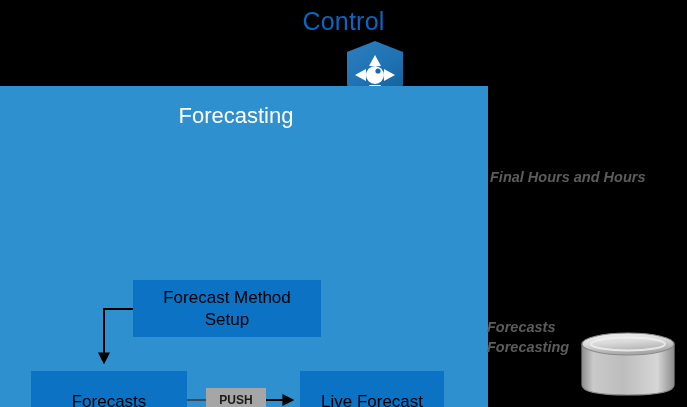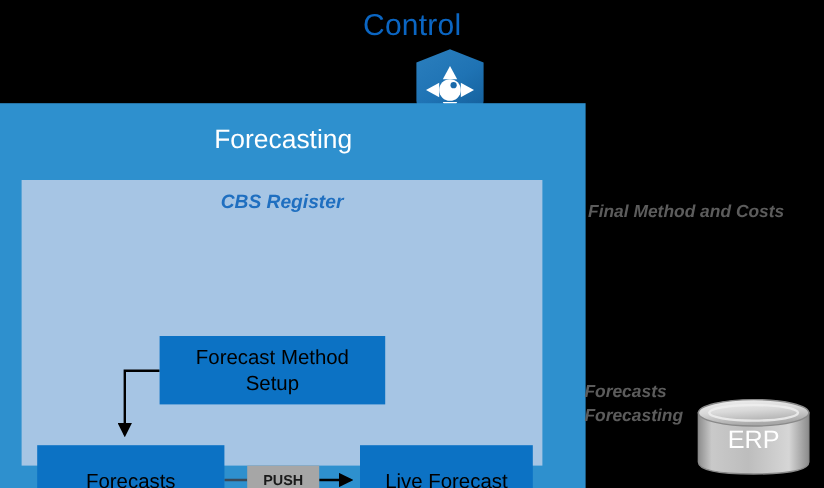--- a/index.html
+++ b/index.html
@@ -183,23 +183,20 @@
       <polygon points="54,35 43,29 43,41" fill="#FFFFFF"></polygon>
       <circle cx="34" cy="35" r="9" fill="#FFFFFF"></circle>
       <circle cx="37" cy="31" r="2.6" fill="#1A6AAA"></circle>
     </svg>
   </div>
 
   <div class="panel-outer">
 
     <div class="panel-outer-title">Forecasting</div>
 
-    <div class="panel-inner">
-      <div class="panel-inner-title">CBS Register</div>
-    </div>
 
     <svg class="wires" viewBox="0 0 472 321" xmlns="http://www.w3.org/2000/svg">
       <defs>
         <marker id="arrowblk" viewBox="0 0 10 10" refX="8" refY="5" markerWidth="6" markerHeight="6" orient="auto-start-reverse">
           <path d="M 0 0 L 10 5 L 0 10 z" fill="#000000"></path>
         </marker>
       </defs>
 
       <path d="M133 223 L104 223 L104 276" fill="none" stroke="#000000" stroke-width="2" marker-end="url(#arrowblk)"></path>
 
@@ -221,21 +218,21 @@
     <div class="pbox box-live">
       <span>Live Forecast</span>
     </div>
 
     <div class="clabel label-push">
       <span>PUSH</span>
     </div>
 
   </div>
 
-  <div class="note note-final">Final Method and Costs</div>
+  <div class="note note-final">Final Hours and Hours</div>
 
   <div class="note note-budget">
     <div>Forecasts</div>
     <div>Forecasting</div>
   </div>
 
   <div class="erp">
     <svg width="100" height="68" viewBox="0 0 100 68" xmlns="http://www.w3.org/2000/svg">
       <defs>
         <linearGradient id="cylBody" x1="0" y1="0" x2="1" y2="0">
@@ -248,16 +245,15 @@
         <linearGradient id="cylTop" x1="0" y1="0" x2="0.3" y2="1">
           <stop offset="0%" stop-color="#F2F2F2"></stop>
           <stop offset="50%" stop-color="#D9D9D9"></stop>
           <stop offset="100%" stop-color="#A8A8A8"></stop>
         </linearGradient>
       </defs>
       <path d="M4 13 L4 54 Q4 64 50 64 Q96 64 96 54 L96 13 Z" fill="url(#cylBody)" stroke="#8A8A8A" stroke-width="1.2"></path>
       <ellipse cx="50" cy="13" rx="46" ry="11" fill="url(#cylTop)" stroke="#8A8A8A" stroke-width="1.2"></ellipse>
       <ellipse cx="50" cy="13" rx="37" ry="6.5" fill="none" stroke="#EFEFEF" stroke-width="2" opacity="0.85"></ellipse>
     </svg>
-    <div class="erp-label">ERP</div>
   </div>
 
 </div>
 
 </body></html>

